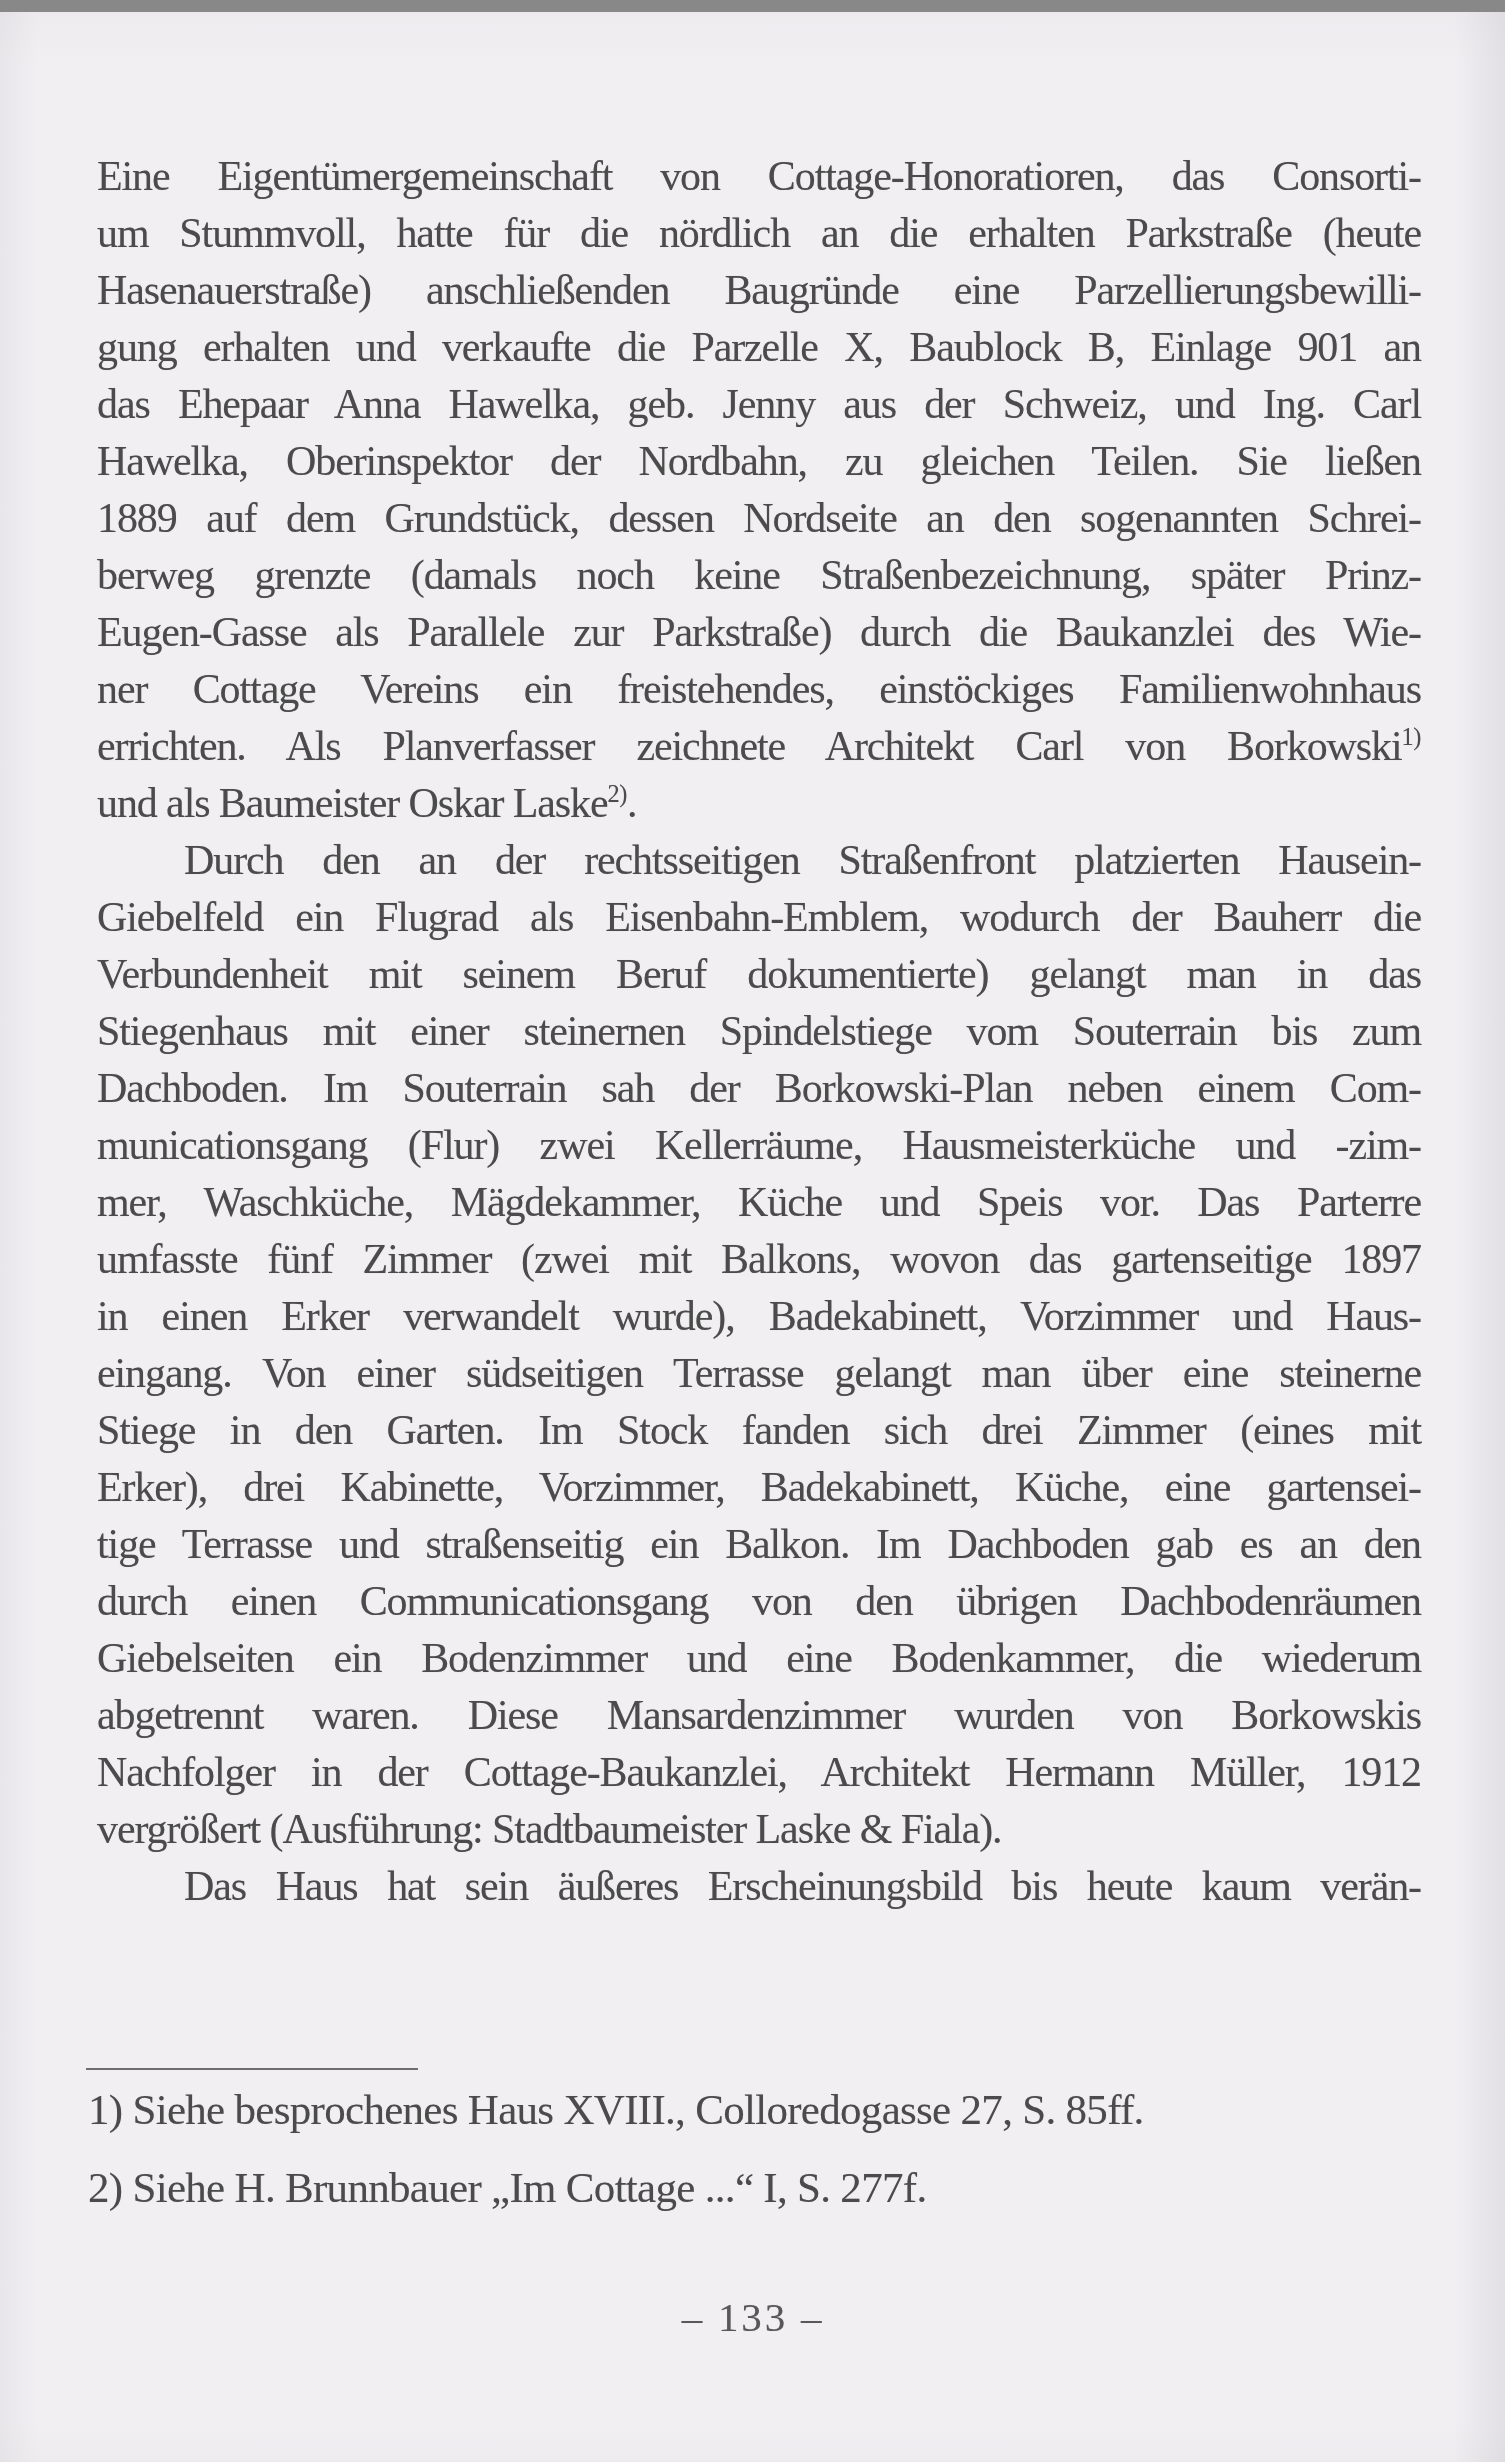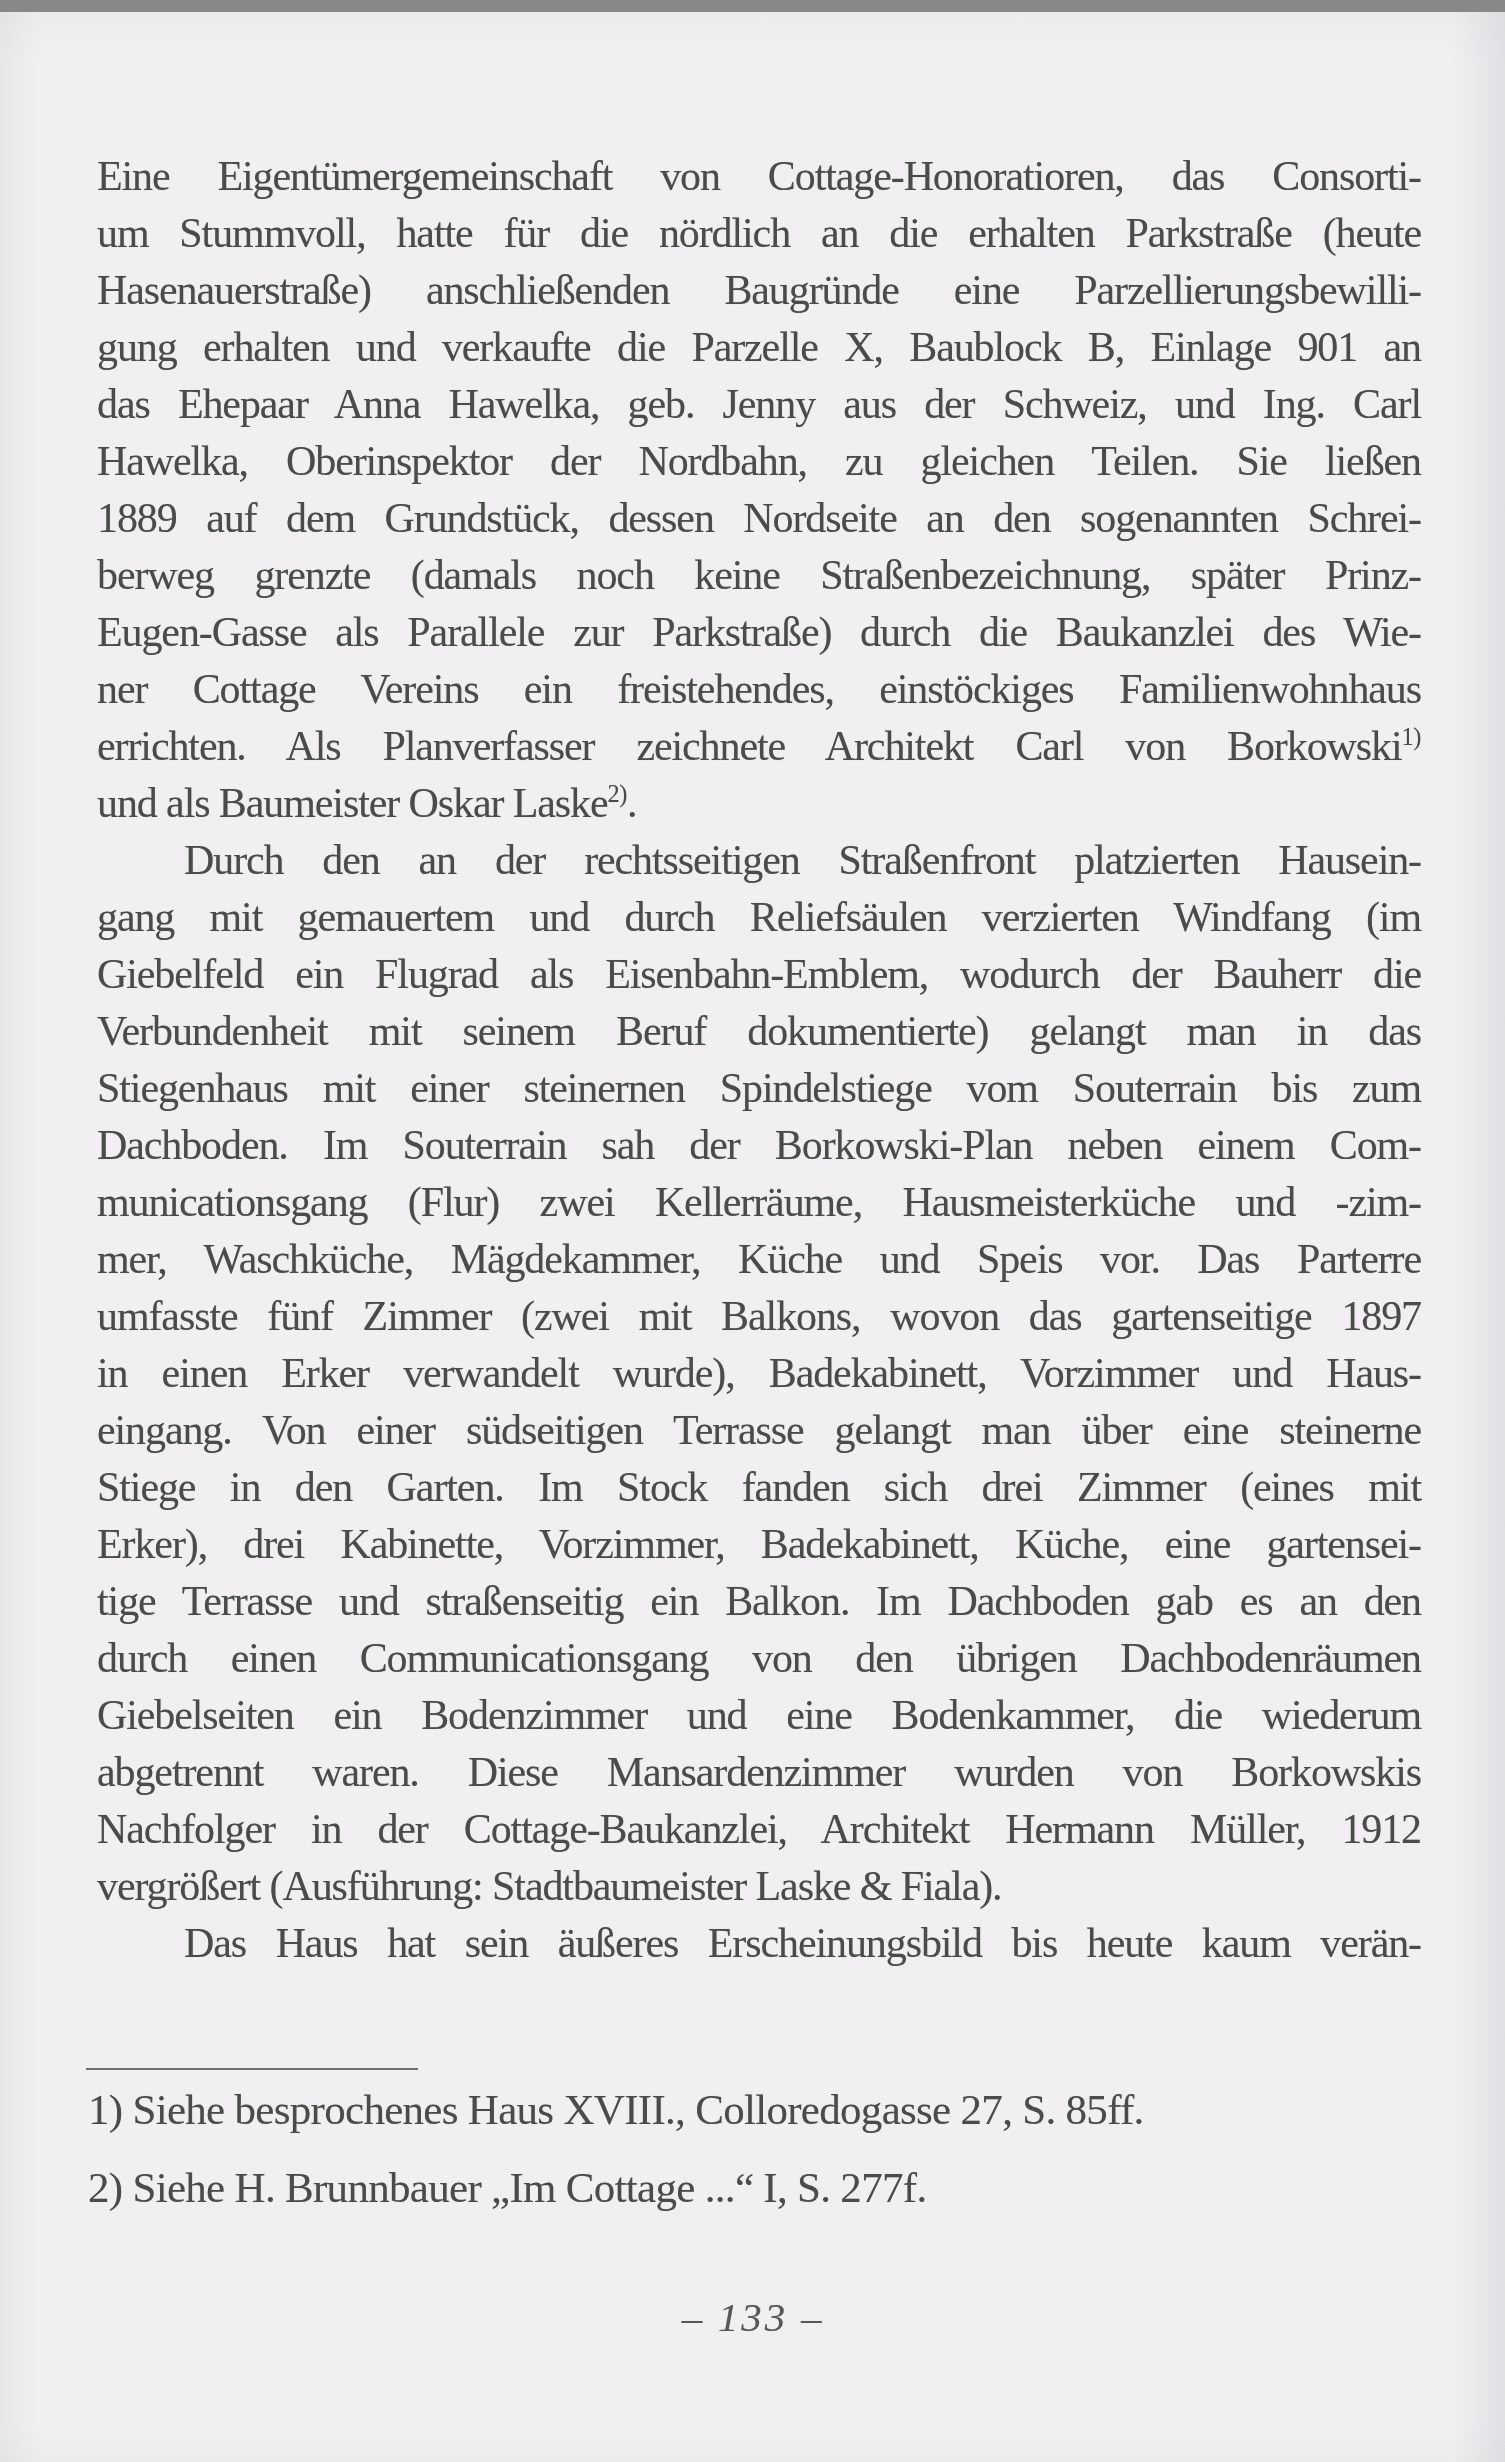--- a/index.html
+++ b/index.html
@@ -68,21 +68,20 @@
   }
   .footnote {
     margin-bottom: 37px;
   }
   .page-number {
     position: absolute;
     left: 0;
     top: 2281px;
     width: 1506px;
     text-align: center;
-    font-style: italic;
     font-size: 41px;
     letter-spacing: 2.8px;
     color: #585858;
     text-shadow: 0 0 0.7px rgba(80,80,80,0.3);
   }
 </style>
 </head>
 <body>
 
 <div class="page">
@@ -93,21 +92,20 @@
       <div class="tline">gung erhalten und verkaufte die Parzelle X, Baublock B, Einlage 901 an</div>
       <div class="tline">das Ehepaar Anna Hawelka, geb. Jenny aus der Schweiz, und Ing. Carl</div>
       <div class="tline">Hawelka, Oberinspektor der Nordbahn, zu gleichen Teilen. Sie ließen</div>
       <div class="tline">1889 auf dem Grundstück, dessen Nordseite an den sogenannten Schrei-</div>
       <div class="tline">berweg grenzte (damals noch keine Straßenbezeichnung, später Prinz-</div>
       <div class="tline">Eugen-Gasse als Parallele zur Parkstraße) durch die Baukanzlei des Wie-</div>
       <div class="tline">ner Cottage Vereins ein freistehendes, einstöckiges Familienwohnhaus</div>
       <div class="tline">errichten. Als Planverfasser zeichnete Architekt Carl von Borkowski<sup>1)</sup></div>
       <div class="tline pend">und als Baumeister Oskar Laske<sup>2)</sup>.</div>
       <div class="tline pind">Durch den an der rechtsseitigen Straßenfront platzierten Hausein-</div>
-      <div class="tline">gang mit gemauertem und durch Reliefsäulen verzierten Windfang (im</div>
       <div class="tline">Giebelfeld ein Flugrad als Eisenbahn-Emblem, wodurch der Bauherr die</div>
       <div class="tline">Verbundenheit mit seinem Beruf dokumentierte) gelangt man in das</div>
       <div class="tline">Stiegenhaus mit einer steinernen Spindelstiege vom Souterrain bis zum</div>
       <div class="tline">Dachboden. Im Souterrain sah der Borkowski-Plan neben einem Com-</div>
       <div class="tline">municationsgang (Flur) zwei Kellerräume, Hausmeisterküche und -zim-</div>
       <div class="tline">mer, Waschküche, Mägdekammer, Küche und Speis vor. Das Parterre</div>
       <div class="tline">umfasste fünf Zimmer (zwei mit Balkons, wovon das gartenseitige 1897</div>
       <div class="tline">in einen Erker verwandelt wurde), Badekabinett, Vorzimmer und Haus-</div>
       <div class="tline">eingang. Von einer südseitigen Terrasse gelangt man über eine steinerne</div>
       <div class="tline">Stiege in den Garten. Im Stock fanden sich drei Zimmer (eines mit</div>

